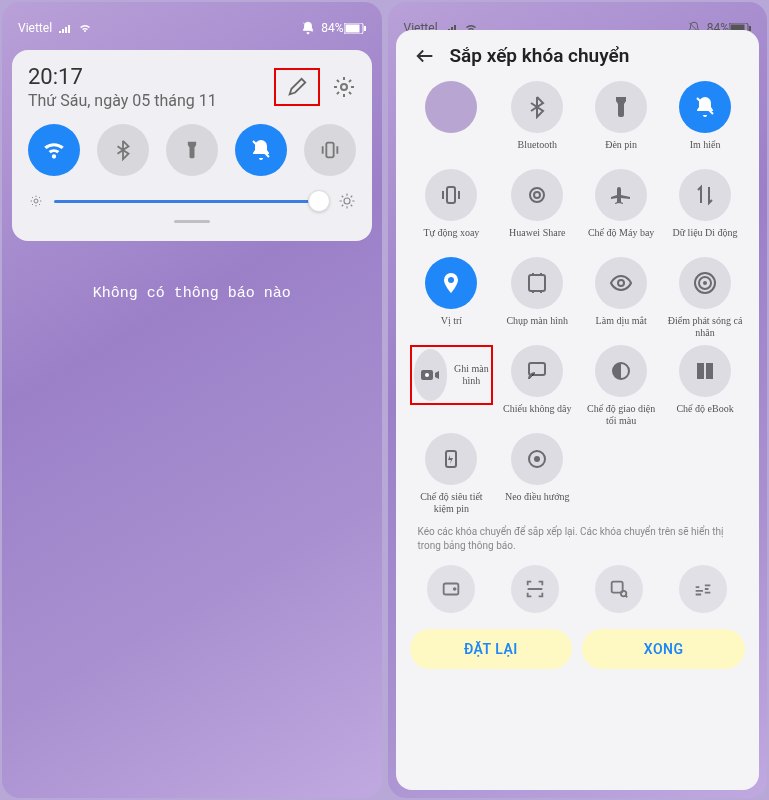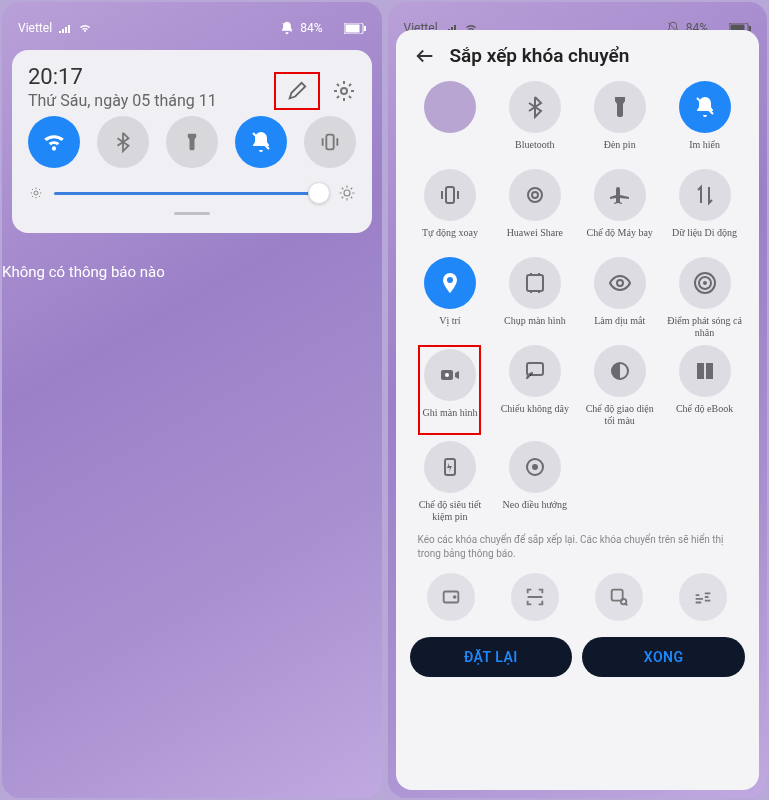--- a/index.html
+++ b/index.html
@@ -25,35 +25,35 @@
   align-items: center;
   justify-content: space-between;
   padding: 0 16px;
   color: #555;
   font-size: 12px;
   margin-top: 12px;
 }
 .status-bar.light { color: #fff; }
 .status-left, .status-right { display: flex; align-items: center; gap: 6px; }
 .signal-icon, .wifi-icon-sm, .mute-icon-sm { display: inline-flex; }
-.battery-badge { display: flex; align-items: center; gap: 21px; }
+.battery-badge { display: flex; align-items: center; gap: 0; }
 .battery-icon svg { display: block; }
 
 
 .qs-card {
   margin: 8px 10px;
   background: #f0f0f4;
   border-radius: 16px;
   padding: 14px 16px 18px;
 }
 .qs-head {
   display: flex;
-  align-items: flex-end;
+  align-items: center;
   justify-content: space-between;
-  margin-bottom: 6px;
+  margin-bottom: 14px;
 }
 .time-block .time { font-size: 22px; color: #333; }
 .time-block .date { font-size: 16px; color: #666; margin-top: 2px; }
 .qs-head-icons { display: flex; align-items: center; gap: 12px; }
 .hl-red {
   border: 2px solid #e60000;
   padding: 6px 10px;
   display: inline-flex;
 }
 .qs-row {
@@ -75,21 +75,21 @@
 }
 .slider-thumb {
   position: absolute; right: -2px; top: 50%;
   width: 22px; height: 22px; border-radius: 50%;
   background: #fff; border: 1px solid #ddd;
   transform: translateY(-50%);
   box-shadow: 0 1px 3px rgba(0,0,0,0.15);
 }
 .sun-icon { color: #888; }
 .qs-handle { width: 36px; height: 3px; background: #c0c0c4; border-radius: 2px; margin: 10px auto 0; }
-.no-notif { color: #fff; font-size: 15px; margin-top: 30px; }
+.no-notif { text-align: center; color: #fff; font-size: 15px; margin-top: 44px; font-family: Liberation Mono, monospace; }
 
 
 .panel {
   position: absolute; inset: 28px 8px 8px 8px;
   background: #f4f4f7;
   border-radius: 16px;
   padding: 14px 10px 10px;
   display: flex; flex-direction: column;
 }
 .panel-head {
@@ -131,21 +131,21 @@
 .btm-row .circle-sm {
   width: 48px; height: 48px; border-radius: 50%;
   background: #e0e0e6; display: flex; align-items: center; justify-content: center;
   color: #777;
 }
 .actions {
   display: flex; gap: 10px; padding: 6px 4px 4px;
 }
 .action-btn {
   flex: 1; height: 40px; border-radius: 20px;
-  background: #0f172a; display: flex; align-items: center; justify-content: center;
+  background: #fef9c3; display: flex; align-items: center; justify-content: center;
   font-size: 14px; font-weight: 600; color: #2087f8;
   letter-spacing: 0.5px;
 }
 svg { display: block; }
 </style>
 </head>
 <body>
 
 <div class="phone">
   <div class="status-bar light">
@@ -393,21 +393,21 @@
           <div class="circle">
             <svg width="24" height="24" viewBox="0 0 24 24">
               <circle cx="12" cy="12" r="2" fill="currentColor"></circle>
               <circle cx="12" cy="12" r="6" fill="none" stroke="currentColor" stroke-width="2"></circle>
               <circle cx="12" cy="12" r="10" fill="none" stroke="currentColor" stroke-width="2"></circle>
             </svg>
           </div>
           <div class="lbl">Điểm phát sóng cá nhân</div>
         </div>
         <div class="tile">
-          <div class="hl-red-tile" style="display: flex; flex-direction: column; align-items: center; gap: 6px;">
+          <div class="hl-red-tile" style="display: flex; align-items: center; gap: 6px;">
             <div class="circle">
               <svg width="24" height="24" viewBox="0 0 24 24">
                 <rect x="3" y="7" width="12" height="10" rx="2" fill="currentColor"></rect>
                 <path fill="currentColor" d="M17 10l4-2v8l-4-2z"></path>
                 <circle cx="9" cy="12" r="2" fill="#fff"></circle>
               </svg>
             </div>
             <div class="lbl">Ghi màn hình</div>
           </div>
         </div>

